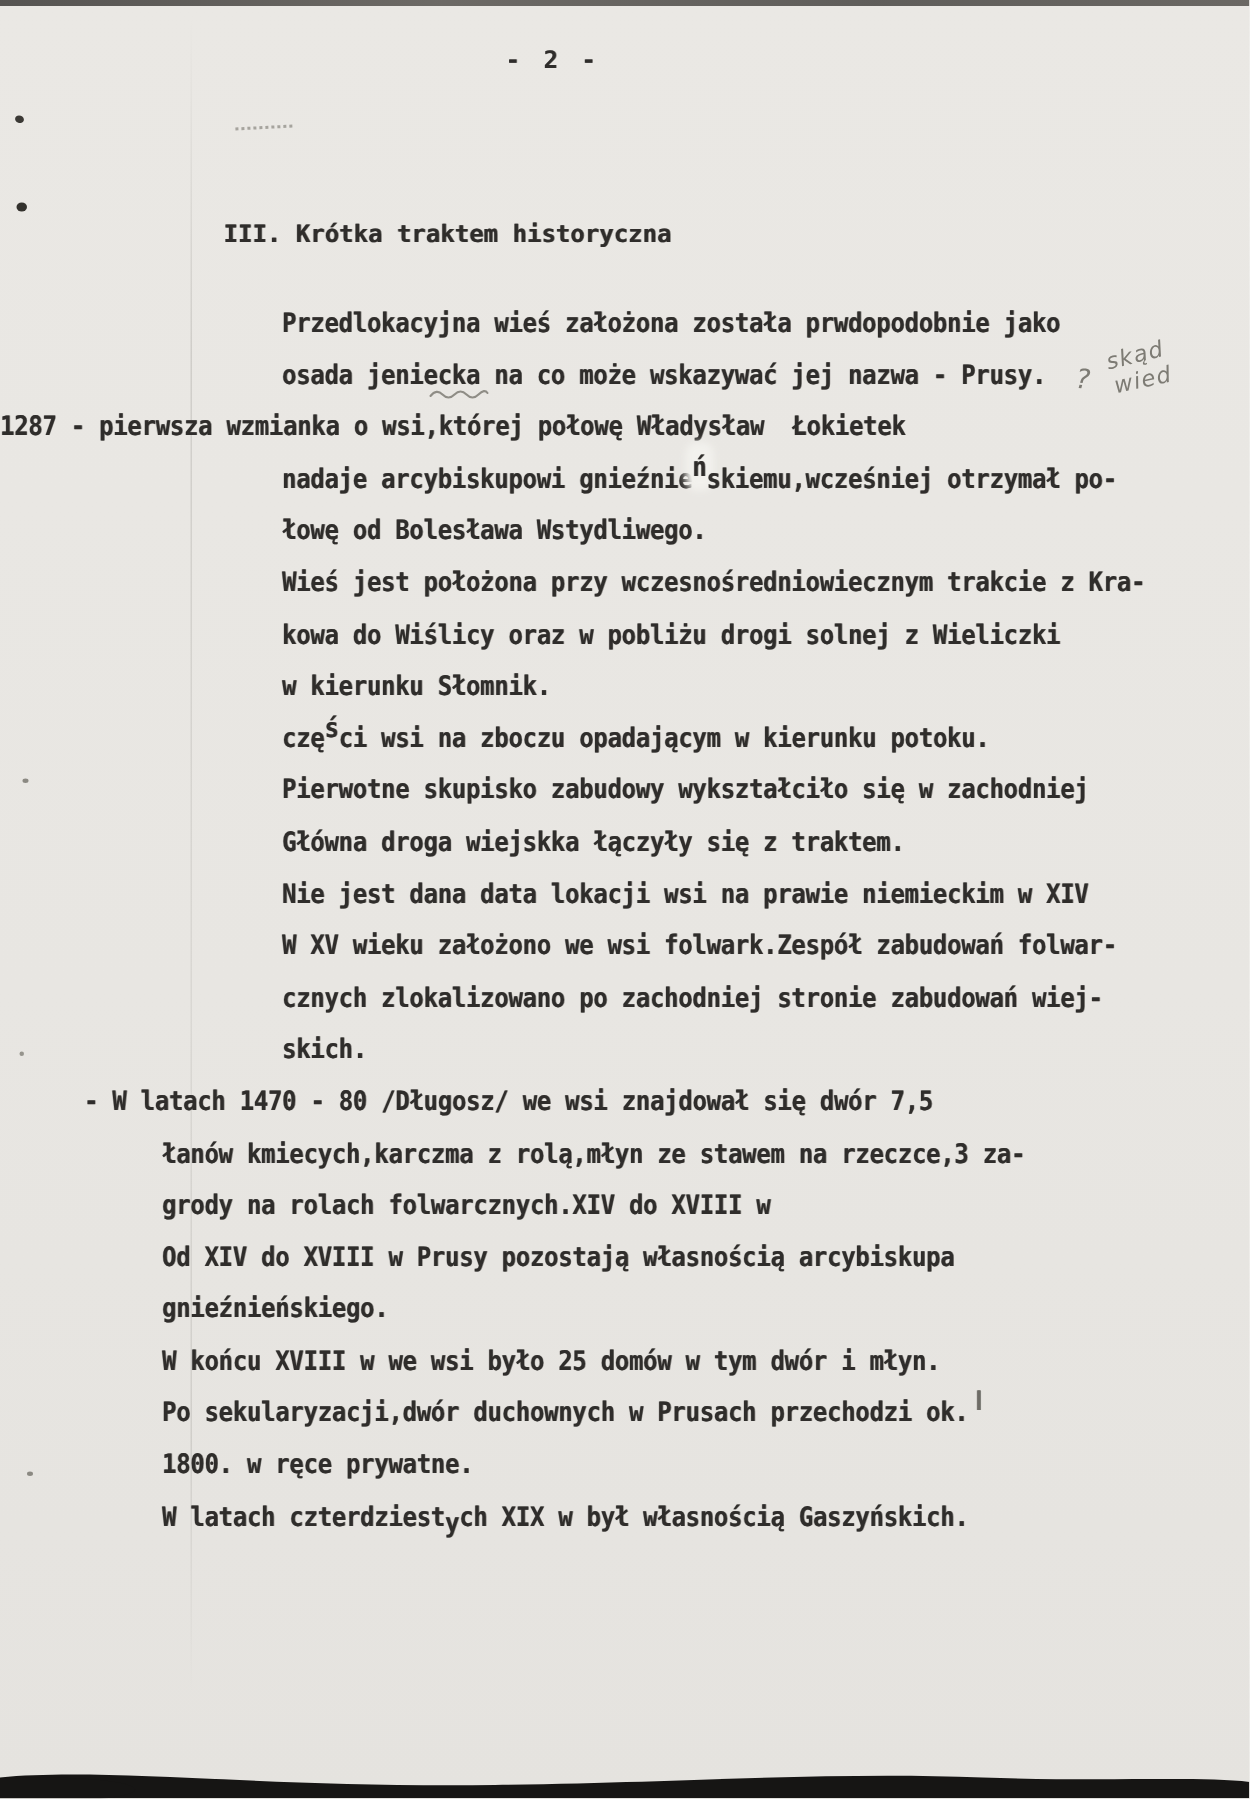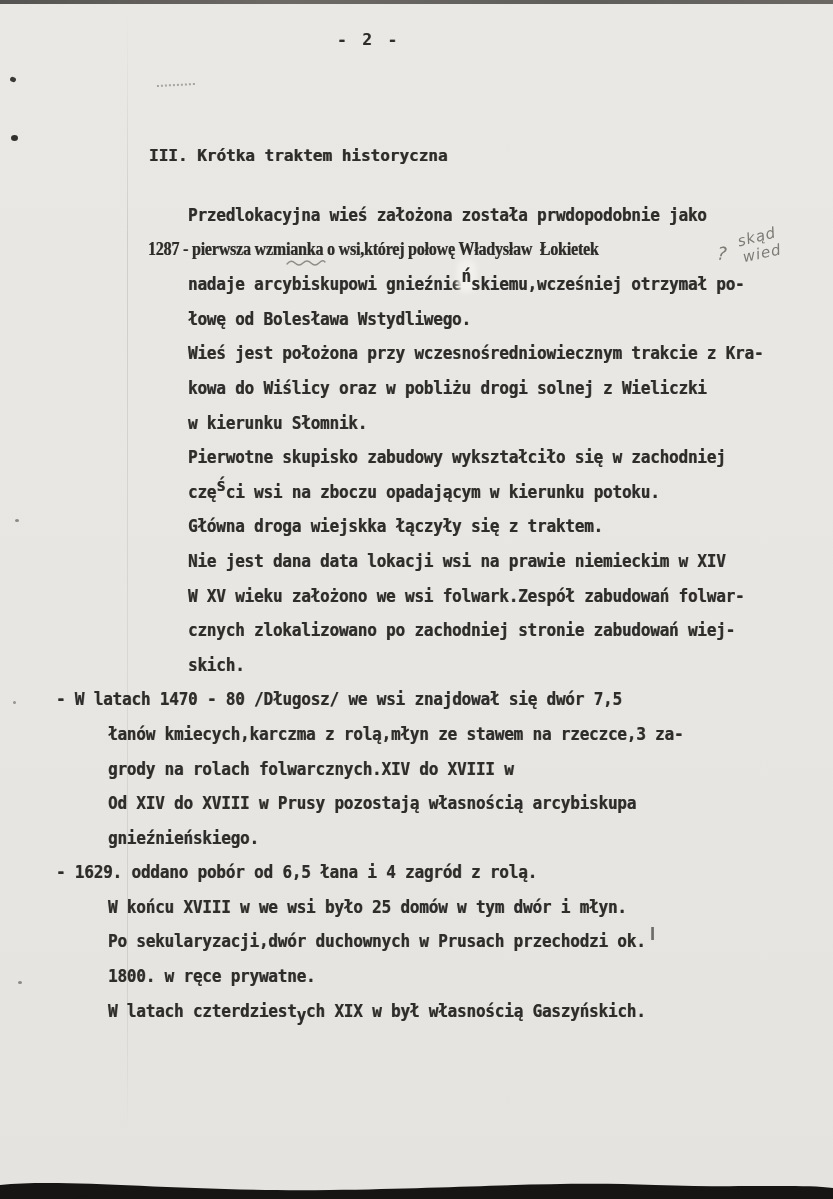--- a/index.html
+++ b/index.html
@@ -48,21 +48,21 @@
   .lines{position:absolute;left:0;top:206px;width:833px;}
   .line{height:34.6px;white-space:pre;}
   .line > span{
     display:inline-block;
     font-size:16px;font-weight:bold;letter-spacing:-0.2px;
     transform:scaleY(1.12);transform-origin:0 75%;
     text-shadow:0.45px 0 0 rgba(45,43,40,0.5), -0.35px 0 0 rgba(45,43,40,0.28);
     white-space:pre;
   }
   .ind-body{padding-left:188px;}
-  .ind-num{padding-left:148px;font-family:Liberation Serif, serif;}
+  .ind-num{}
   .ind-dash{padding-left:56px;}
   .ind-cont{padding-left:108px;}
   .sup-n{
     position:relative;top:-8px;
     background:#f2f1ed;
     box-shadow:0 0 5px 5px #f2f1ed;
     border-radius:3px;
   }
   .sup-s{position:relative;top:-7px;font-size:0.9em;}
   .sub-y{position:relative;top:4px;}
@@ -97,39 +97,39 @@
   <div class="speck s4"></div>
   <div class="speck s5"></div>
   <div class="scratch"></div>
 
   <div class="page-number">- 2 -</div>
 
   <div class="heading">III. Krótka traktem historyczna</div>
 
   <div class="lines">
     <div class="line ind-body"><span>Przedlokacyjna wieś założona została prwdopodobnie jako</span></div>
+    <div class="line ind-body"><span>osada jeniecka na co może wskazywać jej nazwa - Prusy.</span></div>
     <div class="line ind-num"><span>1287 - pierwsza wzmianka o wsi,której połowę Władysław  Łokietek</span></div>
     <div class="line ind-body"><span>nadaje arcybiskupowi gnieźnie</span><span class="sup-n">ń</span><span>skiemu,wcześniej otrzymał po-</span></div>
     <div class="line ind-body"><span>łowę od Bolesława Wstydliwego.</span></div>
     <div class="line ind-body"><span>Wieś jest położona przy wczesnośredniowiecznym trakcie z Kra-</span></div>
     <div class="line ind-body"><span>kowa do Wiślicy oraz w pobliżu drogi solnej z Wieliczki</span></div>
     <div class="line ind-body"><span>w kierunku Słomnik.</span></div>
+    <div class="line ind-body"><span>czę</span><span class="sup-s">ś</span><span>ci wsi na zboczu opadającym w kierunku potoku.</span></div>
     <div class="line ind-body"><span>Pierwotne skupisko zabudowy wykształciło się w zachodniej</span></div>
-    <div class="line ind-body"><span>czę</span><span class="sup-s">ś</span><span>ci wsi na zboczu opadającym w kierunku potoku.</span></div>
     <div class="line ind-body"><span>Główna droga wiejskka łączyły się z traktem.</span></div>
     <div class="line ind-body"><span>Nie jest dana data lokacji wsi na prawie niemieckim w XIV</span></div>
     <div class="line ind-body"><span>W XV wieku założono we wsi folwark.Zespół zabudowań folwar-</span></div>
     <div class="line ind-body"><span>cznych zlokalizowano po zachodniej stronie zabudowań wiej-</span></div>
     <div class="line ind-body"><span>skich.</span></div>
     <div class="line ind-dash"><span>- W latach 1470 - 80 /Długosz/ we wsi znajdował się dwór 7,5</span></div>
     <div class="line ind-cont"><span>łanów kmiecych,karczma z rolą,młyn ze stawem na rzeczce,3 za-</span></div>
     <div class="line ind-cont"><span>grody na rolach folwarcznych.XIV do XVIII w</span></div>
     <div class="line ind-cont"><span>Od XIV do XVIII w Prusy pozostają własnością arcybiskupa</span></div>
     <div class="line ind-cont"><span>gnieźnieńskiego.</span></div>
-    <div class="line ind-dash"><span>- 1629. oddano pobór od 6,5 łana i 4 zagród z rolą.</span></div>
     <div class="line ind-cont"><span>W końcu XVIII w we wsi było 25 domów w tym dwór i młyn.</span></div>
     <div class="line ind-cont"><span>Po sekularyzacji,dwór duchownych w Prusach przechodzi ok.</span><span class="pencil-tick">ǀ</span></div>
     <div class="line ind-cont"><span>1800. w ręce prywatne.</span></div>
     <div class="line ind-cont"><span>W latach czterdziest</span><span class="sub-y">y</span><span>ch XIX w był własnością Gaszyńskich.</span></div>
   </div>
 
   <svg class="squiggle" width="40" height="10" viewBox="0 0 40 10">
     <path d="M1,6 Q5,1 9,5 T17,5 T25,5 T33,5 T39,4" fill="none" stroke="#8f8d86" stroke-width="1.4" stroke-linecap="round"></path>
   </svg>
 

